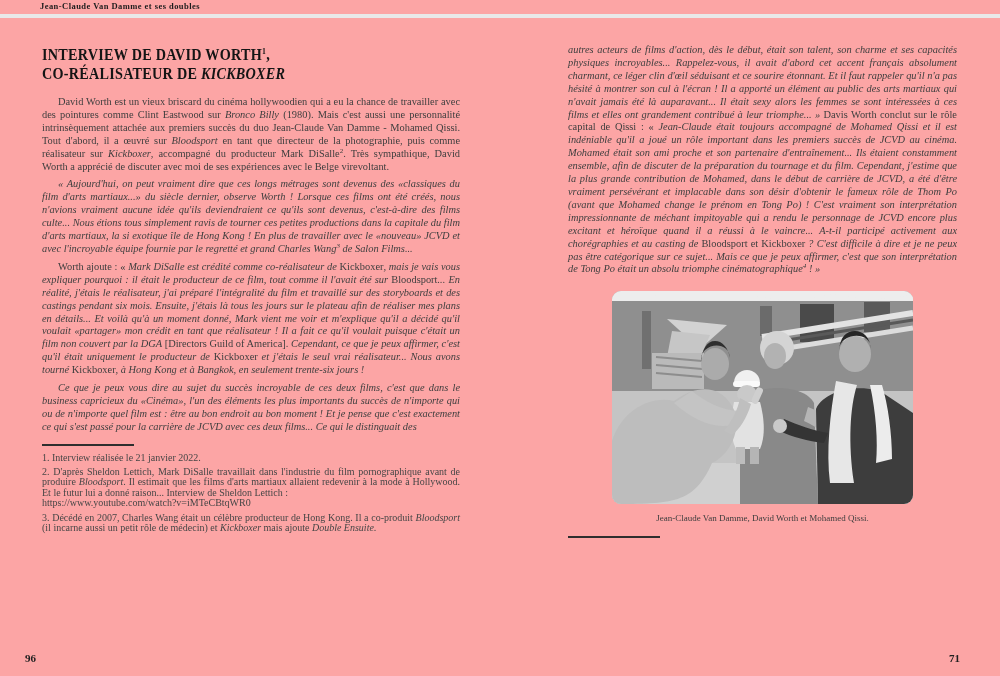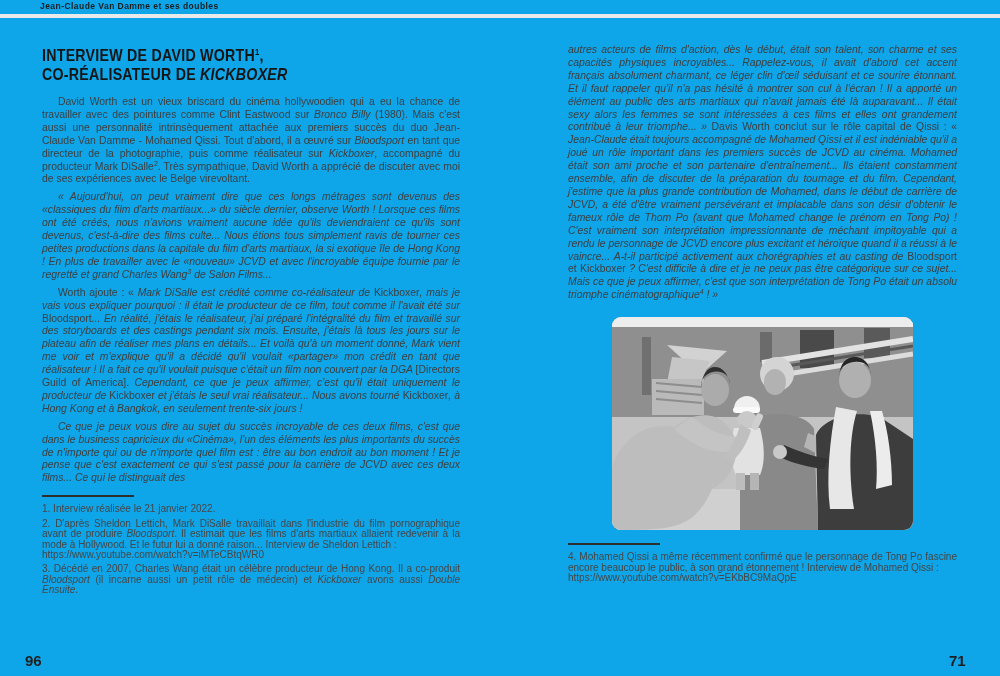--- a/index.html
+++ b/index.html
@@ -1,18 +1,18 @@
 <!DOCTYPE html>
 <html lang="fr"><head>
 <meta charset="utf-8">
 <style>
   html,body{margin:0;padding:0;background:#ffffff;}
   .spread{
-    position:relative;width:1000px;height:676px;background:#0ea5e9;
-    font-family:Liberation Sans, sans-serif;overflow:hidden;color:#3e3e3e;
+    position:relative;width:1000px;height:676px;background:#fca5a5;
+    font-family:Liberation Serif, serif;overflow:hidden;color:#3e3e3e;
   }
   
   .running-head{
     position:absolute;left:40px;top:1px;font-size:8.5px;font-weight:700;
     letter-spacing:.45px;color:#1d1d1d;
   }
   .head-rule{position:absolute;left:0;top:14px;width:1000px;height:4px;background:#e9e9e9;}
 
   
   .col{position:absolute;top:44px;}
@@ -38,21 +38,21 @@
   .fn-rule{width:92px;height:2px;background:#2e2e2e;margin:10px 0 7px;}
   .fn{margin:0 0 4px;font-size:10px;line-height:10.4px;text-align:justify;color:#464646;}
 
   
   figure{margin:15px 0 0 44px;width:301px;}
   .photo{width:301px;height:213px;border-radius:9px;overflow:hidden;background:#bdbdbd;}
   .photo svg{display:block;}
   figcaption{margin-top:9px;text-align:center;font-size:9px;color:#3e3e3e;}
 
   
-  .pagenum{position:absolute;top:652px;font-size:15px;font-weight:700;color:#1f1f1f;}
+  .pagenum{position:absolute;top:652px;font-size:11px;font-weight:700;color:#1f1f1f;}
   .pagenum-left{left:25px;}
   .pagenum-right{left:949px;}
 </style>
 </head>
 <body>
 
 <div class="spread">
 
   <div class="running-head">Jean-Claude Van Damme et ses doubles</div>
   <div class="head-rule"></div>
@@ -65,21 +65,21 @@
     <div>
         <p class="para ind"><span>David Worth est un vieux briscard du cinéma hollywoodien qui a eu la chance de travailler avec des pointures comme Clint Eastwood sur </span><span class="it">Bronco Billy</span><span> (1980). Mais c'est aussi une personnalité intrinsèquement attachée aux premiers succès du duo Jean-Claude Van Damme - Mohamed Qissi. Tout d'abord, il a œuvré sur </span><span class="it">Bloodsport</span><span> en tant que directeur de la photographie, puis comme réalisateur sur </span><span class="it">Kickboxer</span><span>, accompagné du producteur Mark DiSalle</span><sup>2</sup><span>. Très sympathique, David Worth a apprécié de discuter avec moi de ses expériences avec le Belge virevoltant.</span></p>
         <p class="para ind"><span class="it">« Aujourd'hui, on peut vraiment dire que ces longs métrages sont devenus des «classiques du film d'arts martiaux...» du siècle dernier, observe Worth ! Lorsque ces films ont été créés, nous n'avions vraiment aucune idée qu'ils deviendraient ce qu'ils sont devenus, c'est-à-dire des films culte... Nous étions tous simplement ravis de tourner ces petites productions dans la capitale du film d'arts martiaux, la si exotique île de Hong Kong ! En plus de travailler avec le «nouveau» JCVD et avec l'incroyable équipe fournie par le regretté et grand Charles Wang</span><sup class="it">3</sup><span class="it"> de Salon Films...</span></p>
         <p class="para ind"><span>Worth ajoute : « </span><span class="it">Mark DiSalle est crédité comme co-réalisateur de </span><span>Kickboxer</span><span class="it">, mais je vais vous expliquer pourquoi : il était le producteur de ce film, tout comme il l'avait été sur </span><span>Bloodsport</span><span class="it">... En réalité, j'étais le réalisateur, j'ai préparé l'intégralité du film et travaillé sur des storyboards et des castings pendant six mois. Ensuite, j'étais là tous les jours sur le plateau afin de réaliser mes plans en détails... Et voilà qu'à un moment donné, Mark vient me voir et m'explique qu'il a décidé qu'il voulait «partager» mon crédit en tant que réalisateur ! Il a fait ce qu'il voulait puisque c'était un film non couvert par la DGA </span><span>[Directors Guild of America]. </span><span class="it">Cependant, ce que je peux affirmer, c'est qu'il était uniquement le producteur de </span><span>Kickboxer</span><span class="it"> et j'étais le seul vrai réalisateur... Nous avons tourné </span><span>Kickboxer</span><span class="it">, à Hong Kong et à Bangkok, en seulement trente-six jours !</span></p>
         <p class="para ind"><span class="it">Ce que je peux vous dire au sujet du succès incroyable de ces deux films, c'est que dans le business capricieux du «Cinéma», l'un des éléments les plus importants du succès de n'importe qui ou de n'importe quel film est : être au bon endroit au bon moment ! Et je pense que c'est exactement ce qui s'est passé pour la carrière de JCVD avec ces deux films... Ce qui le distinguait des</span></p>
       </div>
     <div class="fn-rule"></div>
     <div>
         <p class="fn"><span>1. Interview réalisée le 21 janvier 2022.</span></p>
         <p class="fn"><span>2. D'après Sheldon Lettich, Mark DiSalle travaillait dans l'industrie du film pornographique avant de produire </span><span class="it">Bloodsport</span><span>. Il estimait que les films d'arts martiaux allaient redevenir à la mode à Hollywood. Et le futur lui a donné raison... Interview de Sheldon Lettich :</span><br><span>https://www.youtube.com/watch?v=iMTeCBtqWR0</span></p>
-        <p class="fn"><span>3. Décédé en 2007, Charles Wang était un célèbre producteur de Hong Kong. Il a co-produit </span><span class="it">Bloodsport</span><span> (il incarne aussi un petit rôle de médecin) et </span><span class="it">Kickboxer</span><span> avons aussi </span><span class="it">Double Ensuite</span><span>.</span></p>
+        <p class="fn"><span>3. Décédé en 2007, Charles Wang était un célèbre producteur de Hong Kong. Il a co-produit </span><span class="it">Bloodsport</span><span> (il incarne aussi un petit rôle de médecin) et </span><span class="it">Kickboxer</span><span> mais ajoute </span><span class="it">Double Ensuite</span><span>.</span></p>
       </div>
   </div>
 
   <div class="col col-right">
     <div>
         <p class="para"><span class="it">autres acteurs de films d'action, dès le début, était son talent, son charme et ses capacités physiques incroyables... Rappelez-vous, il avait d'abord cet accent français absolument charmant, ce léger clin d'œil séduisant et ce sourire étonnant. Et il faut rappeler qu'il n'a pas hésité à montrer son cul à l'écran ! Il a apporté un élément au public des arts martiaux qui n'avait jamais été là auparavant... Il était sexy alors les femmes se sont intéressées à ces films et elles ont grandement contribué à leur triomphe... » </span><span>Davis Worth conclut sur le rôle capital de Qissi : « </span><span class="it">Jean-Claude était toujours accompagné de Mohamed Qissi et il est indéniable qu'il a joué un rôle important dans les premiers succès de JCVD au cinéma. Mohamed était son ami proche et son partenaire d'entraînement... Ils étaient constamment ensemble, afin de discuter de la préparation du tournage et du film. Cependant, j'estime que la plus grande contribution de Mohamed, dans le début de carrière de JCVD, a été d'être vraiment persévérant et implacable dans son désir d'obtenir le fameux rôle de Thom Po (avant que Mohamed change le prénom en Tong Po) ! C'est vraiment son interprétation impressionnante de méchant impitoyable qui a rendu le personnage de JCVD encore plus excitant et héroïque quand il a réussi à le vaincre... A-t-il participé activement aux chorégraphies et au casting de </span><span>Bloodsport et Kickboxer</span><span class="it"> ? C'est difficile à dire et je ne peux pas être catégorique sur ce sujet... Mais ce que je peux affirmer, c'est que son interprétation de Tong Po était un absolu triomphe cinématographique</span><sup class="it">4</sup><span class="it"> ! »</span></p>
       </div>
 
     <figure>
       <div class="photo">
@@ -134,23 +134,21 @@
 
           <g>
             <path d="M0,213 L0,150 C10,118 40,104 62,110 C86,92 108,96 118,112 C132,130 122,162 100,172 C82,213 60,213 0,213 Z" fill="#bdbdbd"></path>
             <path d="M62,112 C80,128 100,138 120,134 L128,120 C110,120 92,110 80,100 Z" fill="#c4c4c4"></path>
             <path d="M112,140 C120,130 126,118 128,107 L139,113 C135,127 127,139 120,144 Z" fill="#bfbfbf"></path>
             <ellipse cx="103" cy="73" rx="14" ry="16" fill="#ababab"></ellipse>
             <path d="M89,71 C87,52 117,48 118,67 C116,56 110,50 103,50 C95,50 90,58 89,71 Z" fill="#2f2f2f"></path>
           </g>
         </svg>
       </div>
+      <figcaption>Jean-Claude Van Damme, David Worth et Mohamed Qissi.</figcaption>
     </figure>
 
     <div class="fn-rule" style="margin-top:13px;"></div>
-    <div>
-        <p class="fn"><span>4. Mohamed Qissi a même récemment confirmé que le personnage de Tong Po fascine encore beaucoup le public, à son grand étonnement ! Interview de Mohamed Qissi :</span><br><span>https://www.youtube.com/watch?v=EKbBC9MaQpE</span></p>
-      </div>
   </div>
 
   <div class="pagenum pagenum-left">96</div>
   <div class="pagenum pagenum-right">71</div>
 </div>
 
 </body></html>

